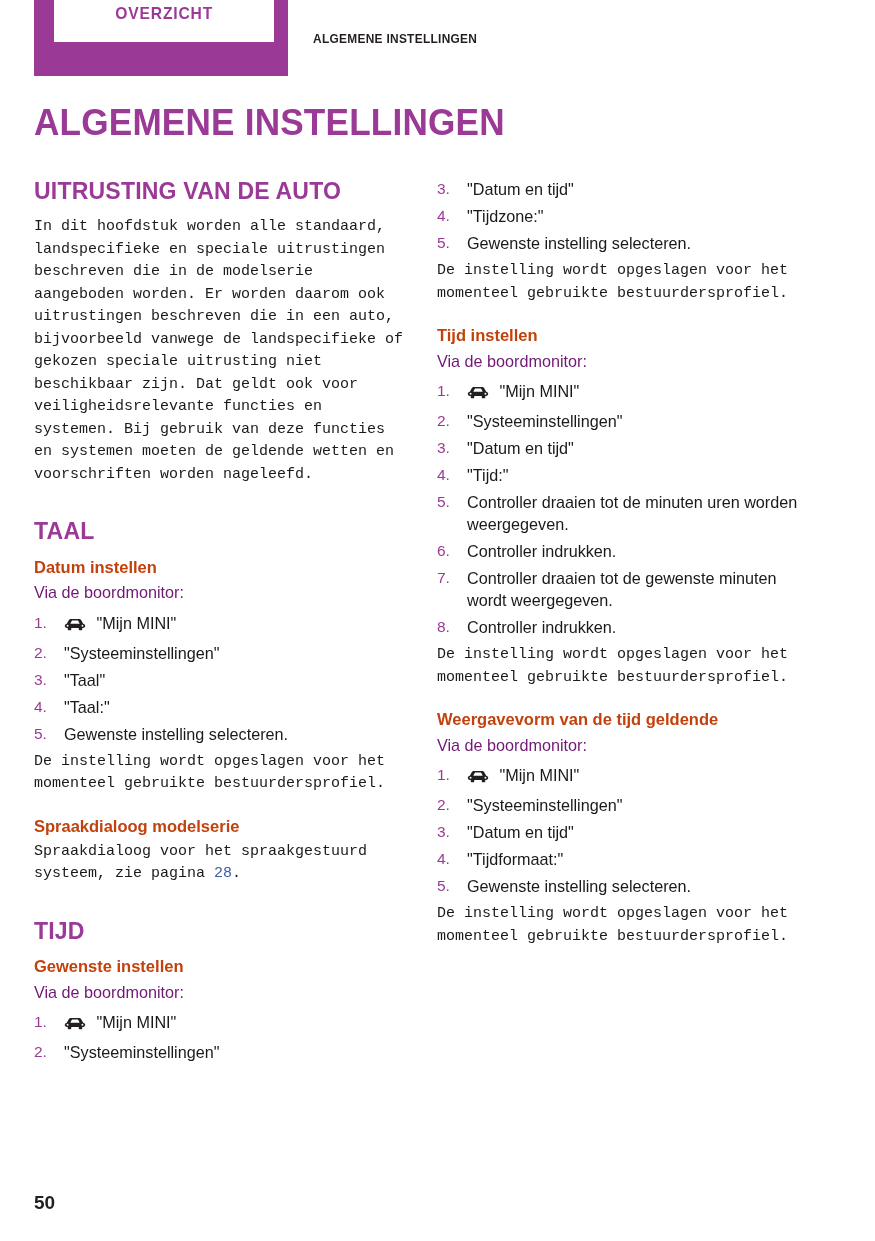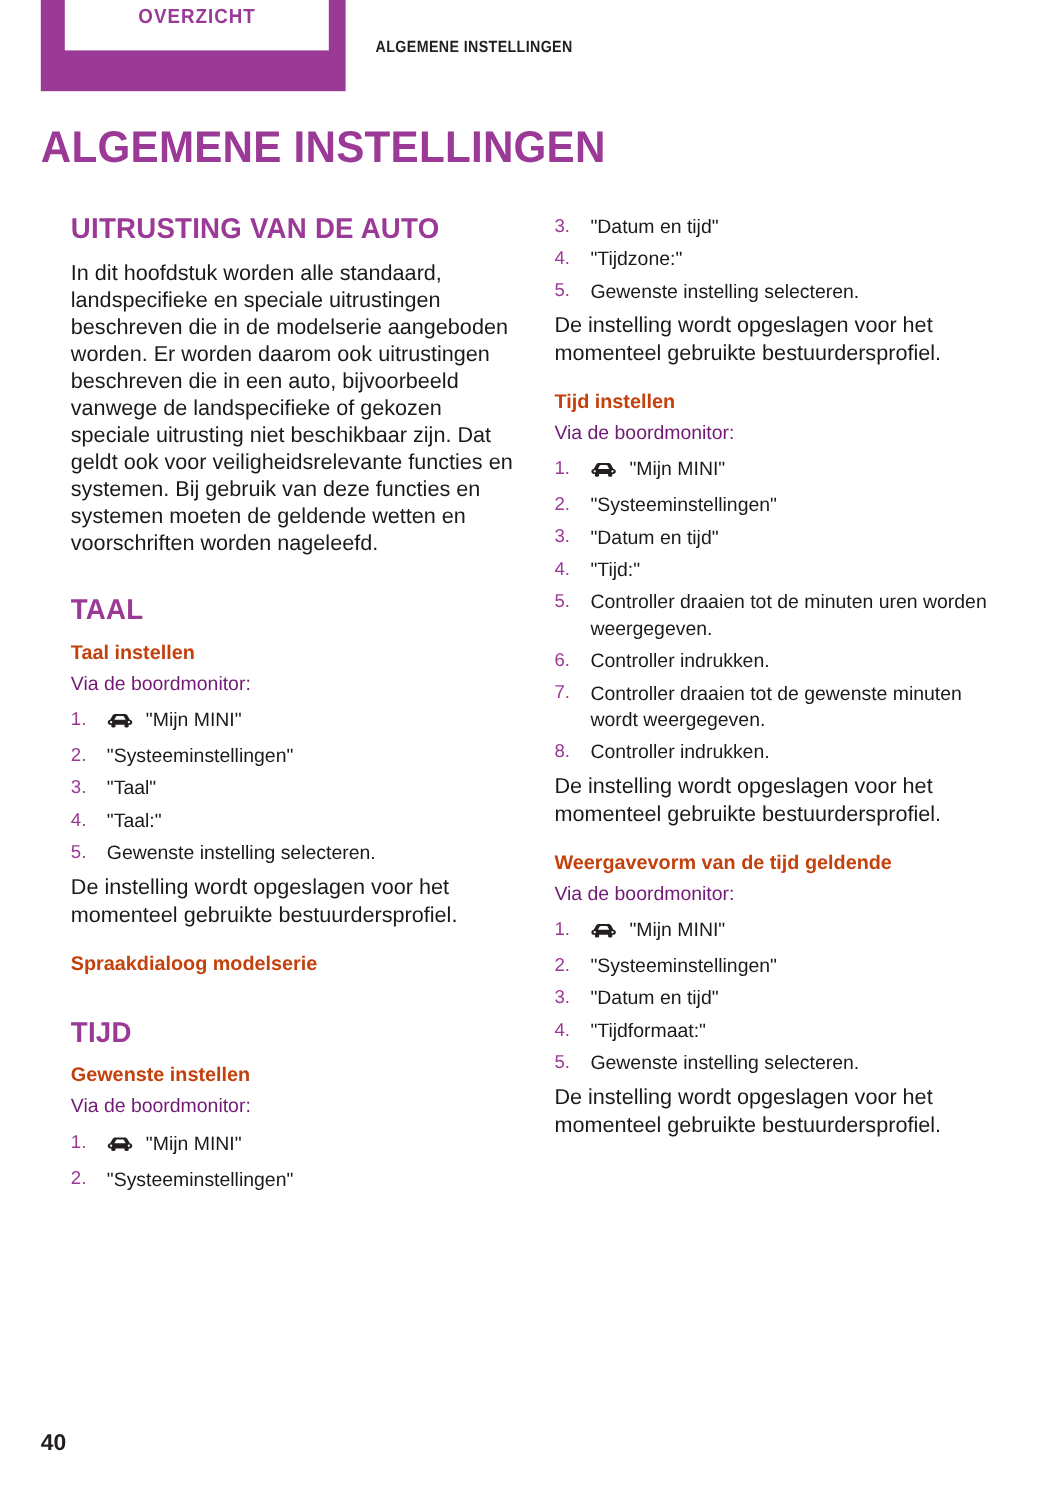--- a/index.html
+++ b/index.html
@@ -81,21 +81,20 @@
   
   .columns {
     position: absolute;
     left: 0;
     top: 178px;
     width: 875px;
   }
   .col {
     position: absolute;
     top: 0;
-    margin-left: 25px;
   }
   .col-left  { left: 34px;  width: 372px; }
   .col-right { left: 437px; width: 378px; }
 
   h2.section {
     margin: 0 0 12px 0;
     font-size: 24px;
     font-weight: bold;
     color: #9B3A96;
     letter-spacing: 0.2px;
@@ -105,23 +104,24 @@
   }
   h3.subsection {
     margin: 0 0 4px 0;
     font-size: 16.5px;
     font-weight: bold;
     color: #c2410c;
     line-height: 1.25;
   }
   p.body {
     margin: 0 0 2px 0;
-    font-size: 18px;
+    font-size: 15px;
     line-height: 22.5px;
     color: #1a1a1a;
+    font-family: Liberation Mono, monospace;
   }
   p.lead {
     margin: 0 0 8px 0;
     font-size: 16.2px;
     line-height: 22.5px;
     color: #701a75;
   }
   .xref {
     color: #3C5CA8;
   }
@@ -185,21 +185,21 @@
 
   <div class="col col-left">
 
     <h2 class="section">UITRUSTING VAN DE AUTO</h2>
     <p class="body">In dit hoofdstuk worden alle standaard, landspecifieke en speciale uitrustingen beschreven die in de modelserie aangeboden worden. Er worden daarom ook uitrustingen beschreven die in een auto, bijvoorbeeld vanwege de landspecifieke of gekozen speciale uitrusting niet beschikbaar zijn. Dat geldt ook voor veiligheidsrelevante functies en systemen. Bij gebruik van deze functies en systemen moeten de geldende wetten en voorschriften worden nageleefd.</p>
 
     <div class="gap-lg"></div>
 
     <h2 class="section">TAAL</h2>
 
-    <h3 class="subsection">Taal instellen</h3>
+    <h3 class="subsection">Datum instellen</h3>
     <p class="lead">Via de boordmonitor:</p>
     <ol class="steps">
       <li>
         <span class="num">1.</span>
         <span class="car-icon">
           <svg width="22" height="15" viewBox="0 0 44 30" aria-hidden="true">
             <path d="M6 22 C3 22 1.5 20 1.6 17.6 C1.7 15.2 3.4 14 5.6 13.6 L9.5 6.6 C10.4 4.8 12 3.8 14 3.8 L30 3.8 C32 3.8 33.6 4.8 34.5 6.6 L38.4 13.6 C40.6 14 42.3 15.2 42.4 17.6 C42.5 20 41 22 38 22 L36.5 22 L36.5 24.4 C36.5 25.6 35.6 26.4 34.4 26.4 L31.6 26.4 C30.4 26.4 29.5 25.6 29.5 24.4 L29.5 22 L14.5 22 L14.5 24.4 C14.5 25.6 13.6 26.4 12.4 26.4 L9.6 26.4 C8.4 26.4 7.5 25.6 7.5 24.4 L7.5 22 Z M12.6 13.6 L31.4 13.6 L28.6 8.2 C28.2 7.5 27.6 7.2 26.8 7.2 L17.2 7.2 C16.4 7.2 15.8 7.5 15.4 8.2 Z" fill="#231f20"></path>
             <circle cx="7.2" cy="17.6" r="1.9" fill="#ffffff"></circle>
             <circle cx="36.8" cy="17.6" r="1.9" fill="#ffffff"></circle>
           </svg>
@@ -221,20 +221,21 @@
       <li>
         <span class="num">5.</span>
         <span>Gewenste instelling selecteren.</span>
       </li>
     </ol>
     <p class="body">De instelling wordt opgeslagen voor het momenteel gebruikte bestuurdersprofiel.</p>
 
     <div class="gap-md"></div>
 
     <h3 class="subsection">Spraakdialoog modelserie</h3>
+    <p class="body"><span>Spraakdialoog voor het spraakgestuurd systeem, zie pagina </span><span class="xref">28</span><span>.</span></p>
 
     <div class="gap-lg"></div>
 
     <h2 class="section">TIJD</h2>
 
     <h3 class="subsection">Gewenste instellen</h3>
     <p class="lead">Via de boordmonitor:</p>
     <ol class="steps">
       <li>
         <span class="num">1.</span>
@@ -351,13 +352,13 @@
       <li>
         <span class="num">5.</span>
         <span>Gewenste instelling selecteren.</span>
       </li>
     </ol>
     <p class="body">De instelling wordt opgeslagen voor het momenteel gebruikte bestuurdersprofiel.</p>
 
   </div>
 </div>
 
-<div class="page-number">40</div>
+<div class="page-number">50</div>
 
 </body></html>

